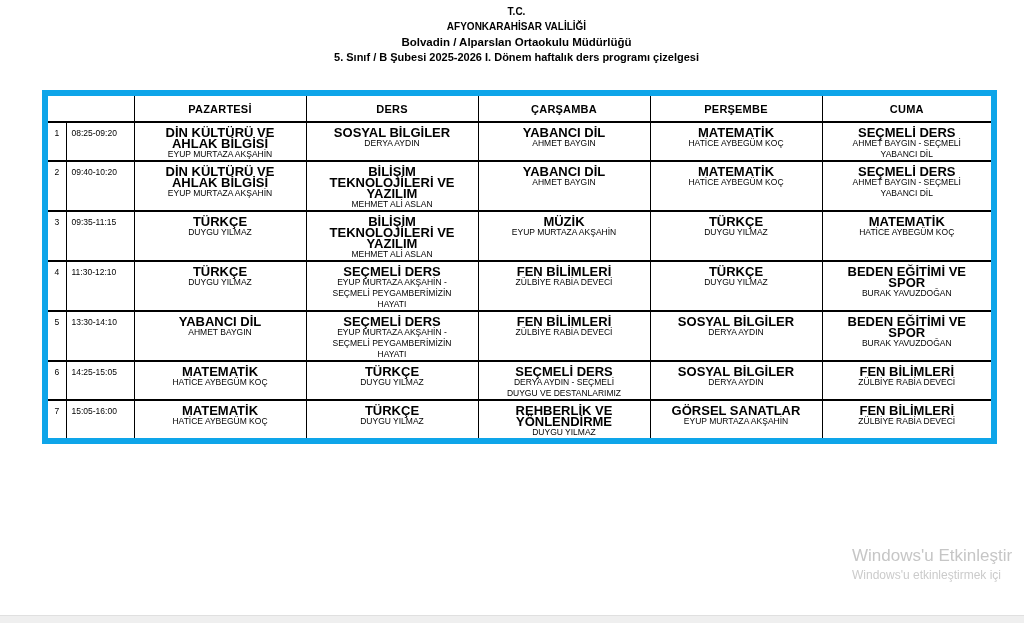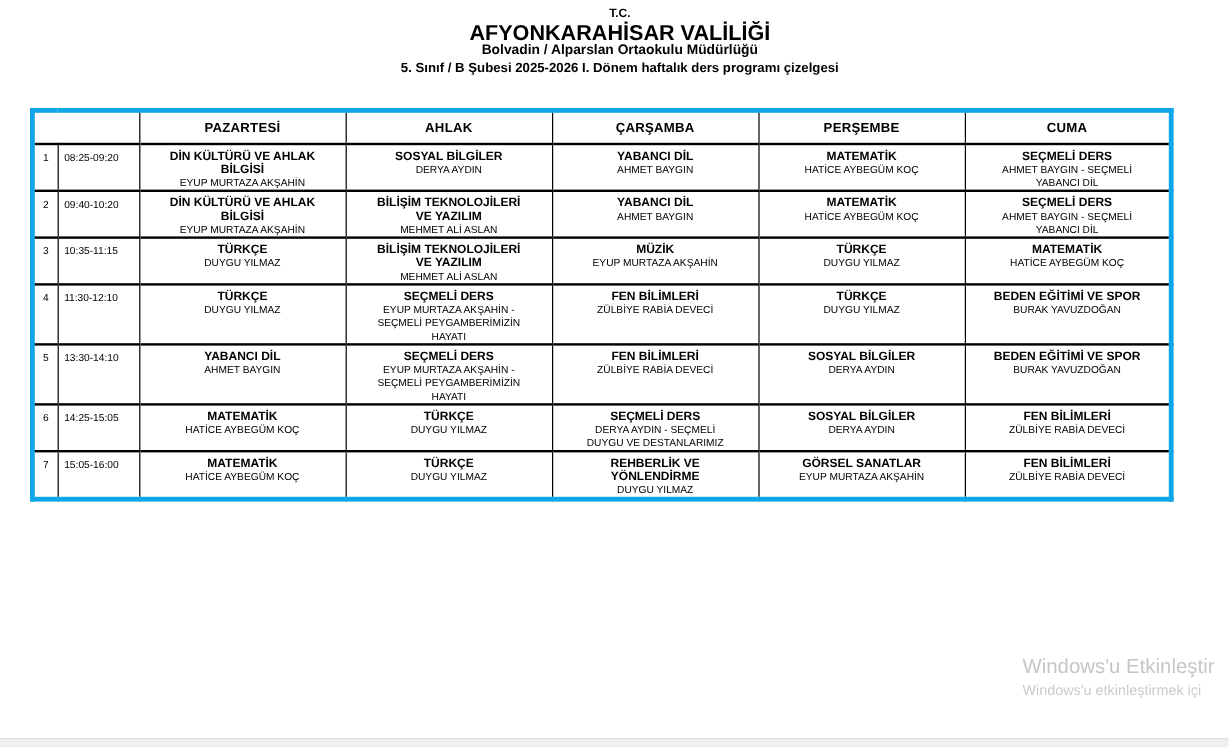--- a/index.html
+++ b/index.html
@@ -12,31 +12,31 @@
     color: #000;
     -webkit-font-smoothing: antialiased;
   }
   .titles {
     position: absolute;
     left: 42px; top: 5px; width: 949px;
     text-align: center;
     font-weight: bold;
   }
   .t1 { font-size: 10px;   line-height: 14px; }
-  .t2 { font-size: 18px; line-height: 16px; }
+  .t2 { font-size: 10px; line-height: 16px; }
   .t3 { font-size: 11.5px; line-height: 15px; }
   .t4 { font-size: 11px;   line-height: 15px; }
 
   table.timetable {
     position: absolute;
-    left: 25px; top: 90px;
+    left: 42px; top: 90px;
     width: 949px;
     border-collapse: collapse;
     table-layout: fixed;
-    border: 4px solid #0ea5e9;
+    border: 6px solid #0ea5e9;
   }
   .timetable th, .timetable td {
     border: 1px solid #000;
     border-top-width: 2px;
     border-bottom-width: 2px;
     overflow: hidden;
   }
   .timetable thead th {
     height: 23px;
     font-size: 11px;
@@ -60,21 +60,21 @@
     padding: 5px 0 0 5px;
     white-space: nowrap;
   }
   td.lesson {
     vertical-align: top;
     text-align: center;
     padding: 4px 4px 0 4px;
   }
   td.lesson .subject {
     font-weight: bold;
-    font-size: 10px;
+    font-size: 13px;
     line-height: 11px;
     padding: 0 14px;
   }
   td.lesson .teacher {
     font-size: 8.5px;
     line-height: 11px;
     padding: 0 16px;
   }
   .watermark {
     position: absolute;
@@ -109,21 +109,21 @@
     <col style="width:172px">
     <col style="width:172px">
     <col style="width:172px">
     <col style="width:172px">
     <col style="width:172px">
   </colgroup>
   <thead>
     <tr id="day-header-row">
         <th colspan="2"></th>
         <th>PAZARTESİ</th>
-        <th>AHLAK</th>
+        <th>DERS</th>
         <th>ÇARŞAMBA</th>
         <th>PERŞEMBE</th>
         <th>CUMA</th>
       </tr>
   </thead>
   <tbody id="timetable-body">
       <tr>
         <td class="no">1</td>
         <td class="time">08:25-09:20</td>
         <td class="lesson">
@@ -166,21 +166,21 @@
           <div class="subject">MATEMATİK</div>
           <div class="teacher">HATİCE AYBEGÜM KOÇ</div>
         </td>
         <td class="lesson">
           <div class="subject">SEÇMELİ DERS</div>
           <div class="teacher">AHMET BAYGIN - SEÇMELİ YABANCI DİL</div>
         </td>
       </tr>
       <tr>
         <td class="no">3</td>
-        <td class="time">10:35-11:15</td>
+        <td class="time">09:35-11:15</td>
         <td class="lesson">
           <div class="subject">TÜRKÇE</div>
           <div class="teacher">DUYGU YILMAZ</div>
         </td>
         <td class="lesson">
           <div class="subject">BİLİŞİM TEKNOLOJİLERİ VE YAZILIM</div>
           <div class="teacher">MEHMET ALİ ASLAN</div>
         </td>
         <td class="lesson">
           <div class="subject">MÜZİK</div>

